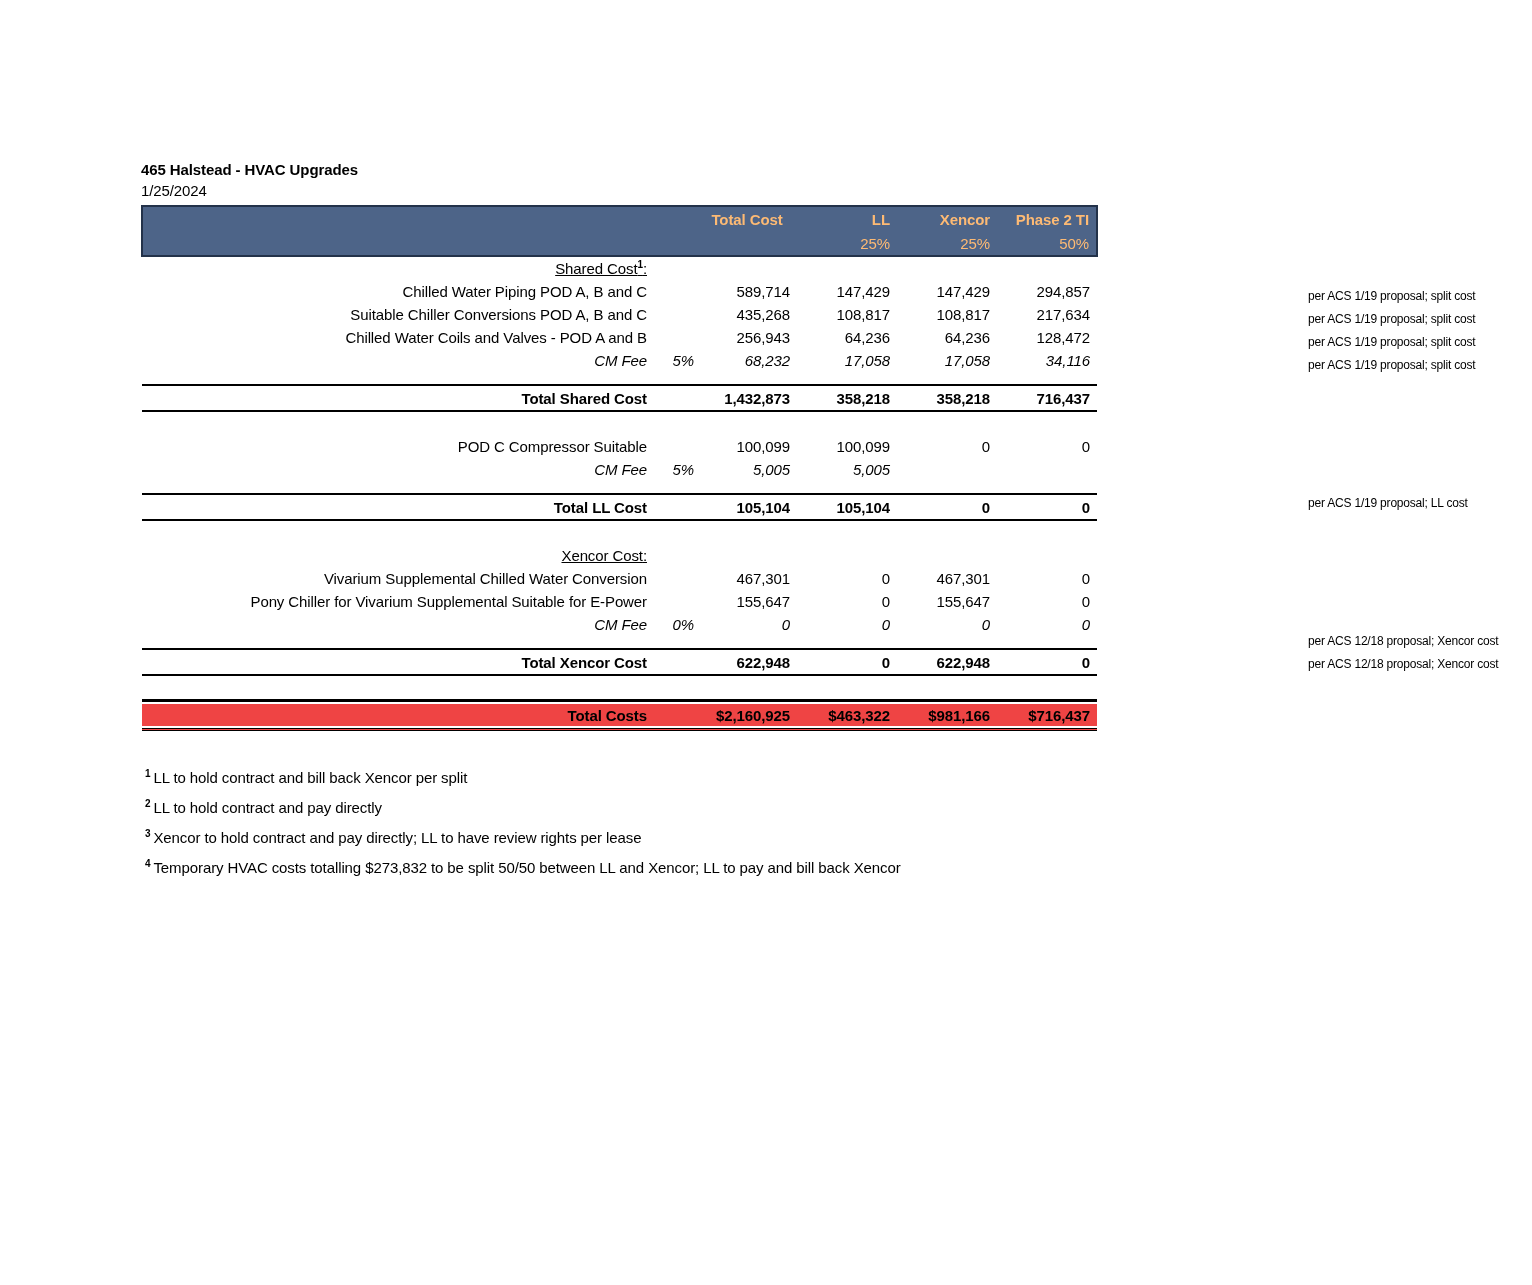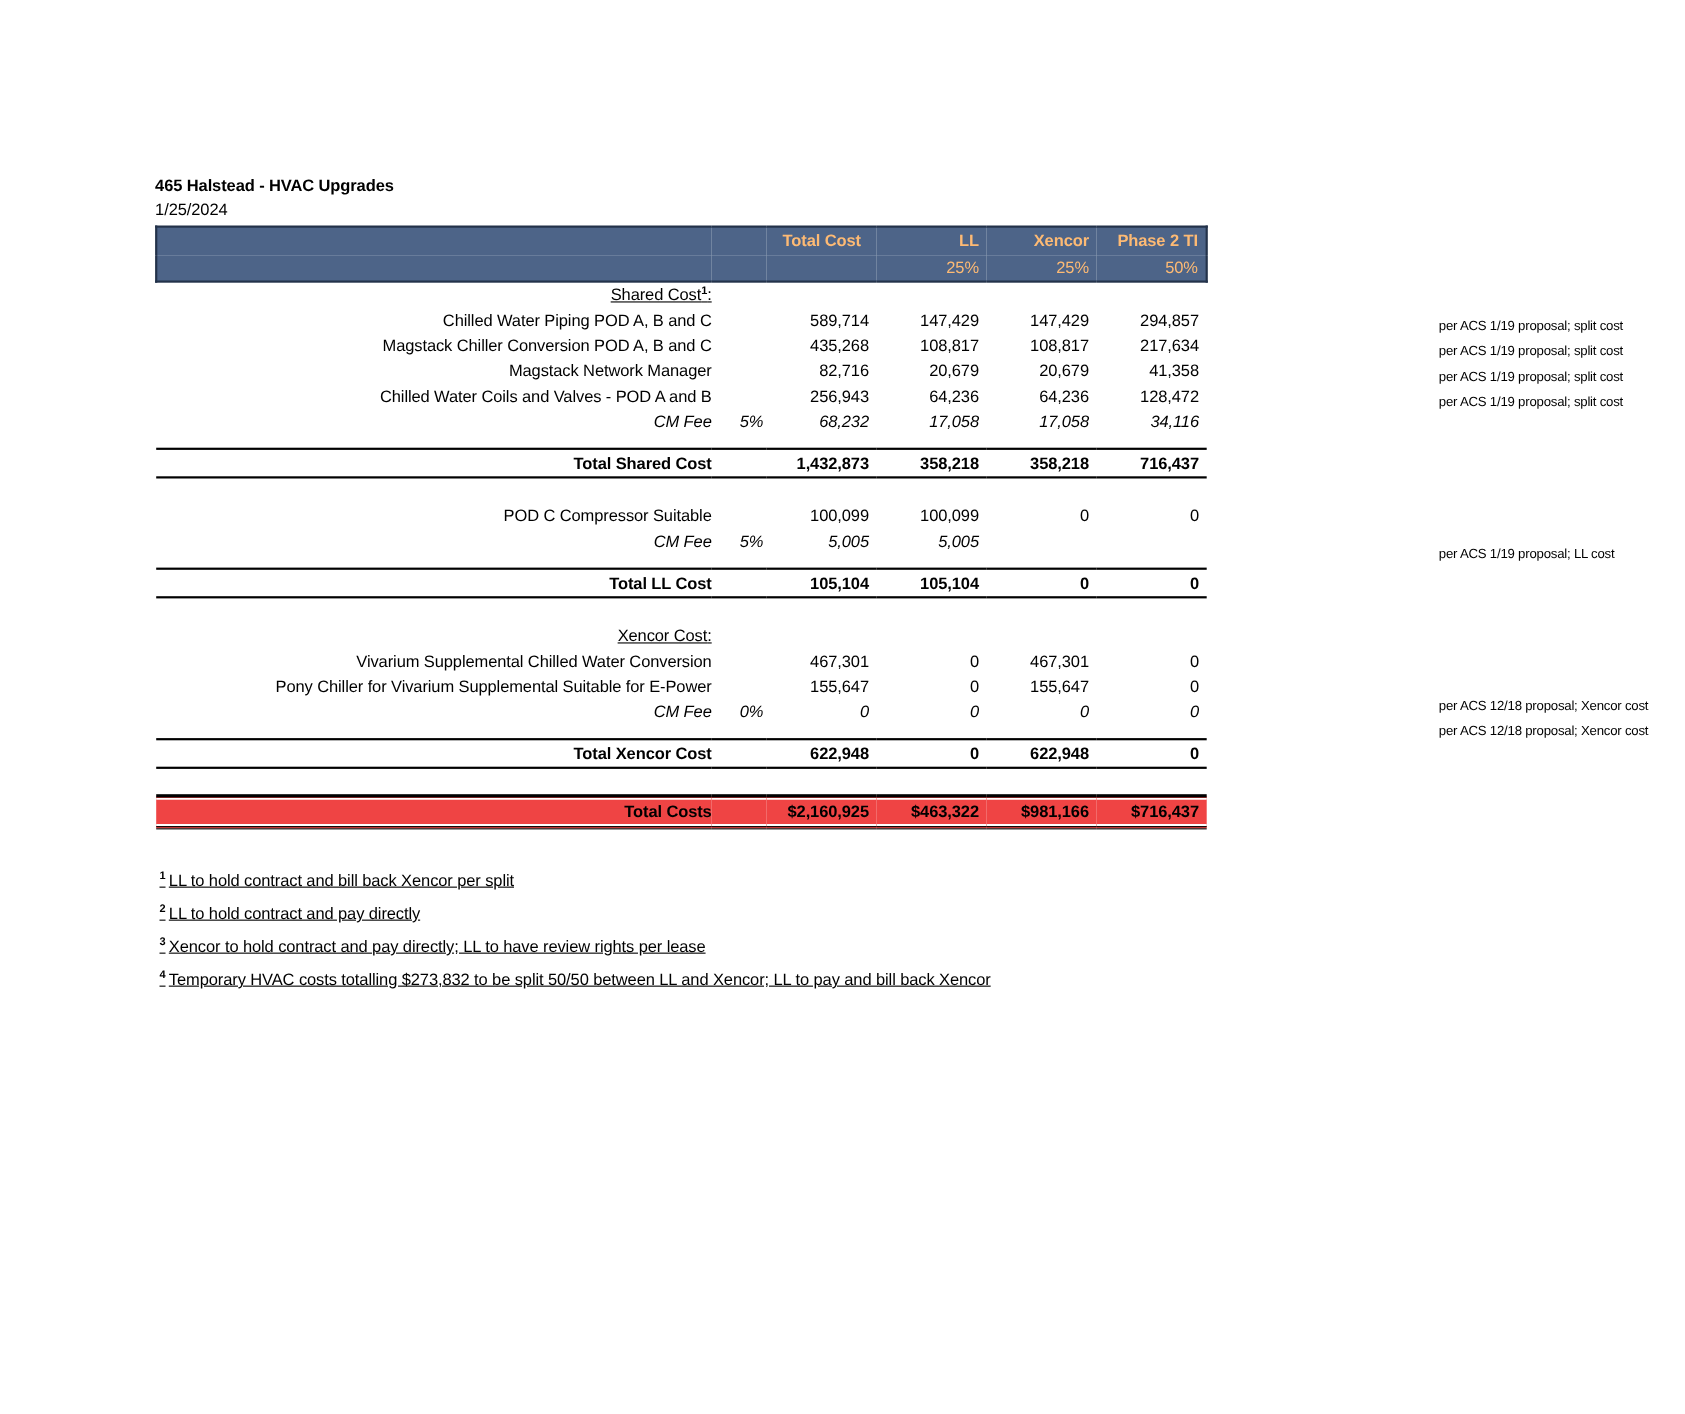--- a/index.html
+++ b/index.html
@@ -151,21 +151,20 @@
   
   .footnotes {
     margin-top: 32px;
     padding-left: 4px;
   }
   .footnote {
     font-size: 15px;
     line-height: 30px;
     white-space: nowrap;
     letter-spacing: -0.1px;
-    text-decoration: underline;
   }
   .footnote sup {
     font-size: 10px;
     font-weight: bold;
     vertical-align: super;
     line-height: 0;
     margin-right: 3px;
   }
 </style>
 </head>
@@ -216,34 +215,26 @@
 
       <tr>
         <td class="lbl">Chilled Water Piping POD A, B and C</td>
         <td class="pct"></td>
         <td class="num">589,714</td>
         <td class="num">147,429</td>
         <td class="num">147,429</td>
         <td class="num">294,857</td>
       </tr>
       <tr>
-        <td class="lbl">Magstack Chiller Conversion POD A, B and C</td>
+        <td class="lbl">Suitable Chiller Conversions POD A, B and C</td>
         <td class="pct"></td>
         <td class="num">435,268</td>
         <td class="num">108,817</td>
         <td class="num">108,817</td>
         <td class="num">217,634</td>
-      </tr>
-      <tr>
-        <td class="lbl">Magstack Network Manager</td>
-        <td class="pct"></td>
-        <td class="num">82,716</td>
-        <td class="num">20,679</td>
-        <td class="num">20,679</td>
-        <td class="num">41,358</td>
       </tr>
       <tr>
         <td class="lbl">Chilled Water Coils and Valves - POD A and B</td>
         <td class="pct"></td>
         <td class="num">256,943</td>
         <td class="num">64,236</td>
         <td class="num">64,236</td>
         <td class="num">128,472</td>
       </tr>
       <tr>

